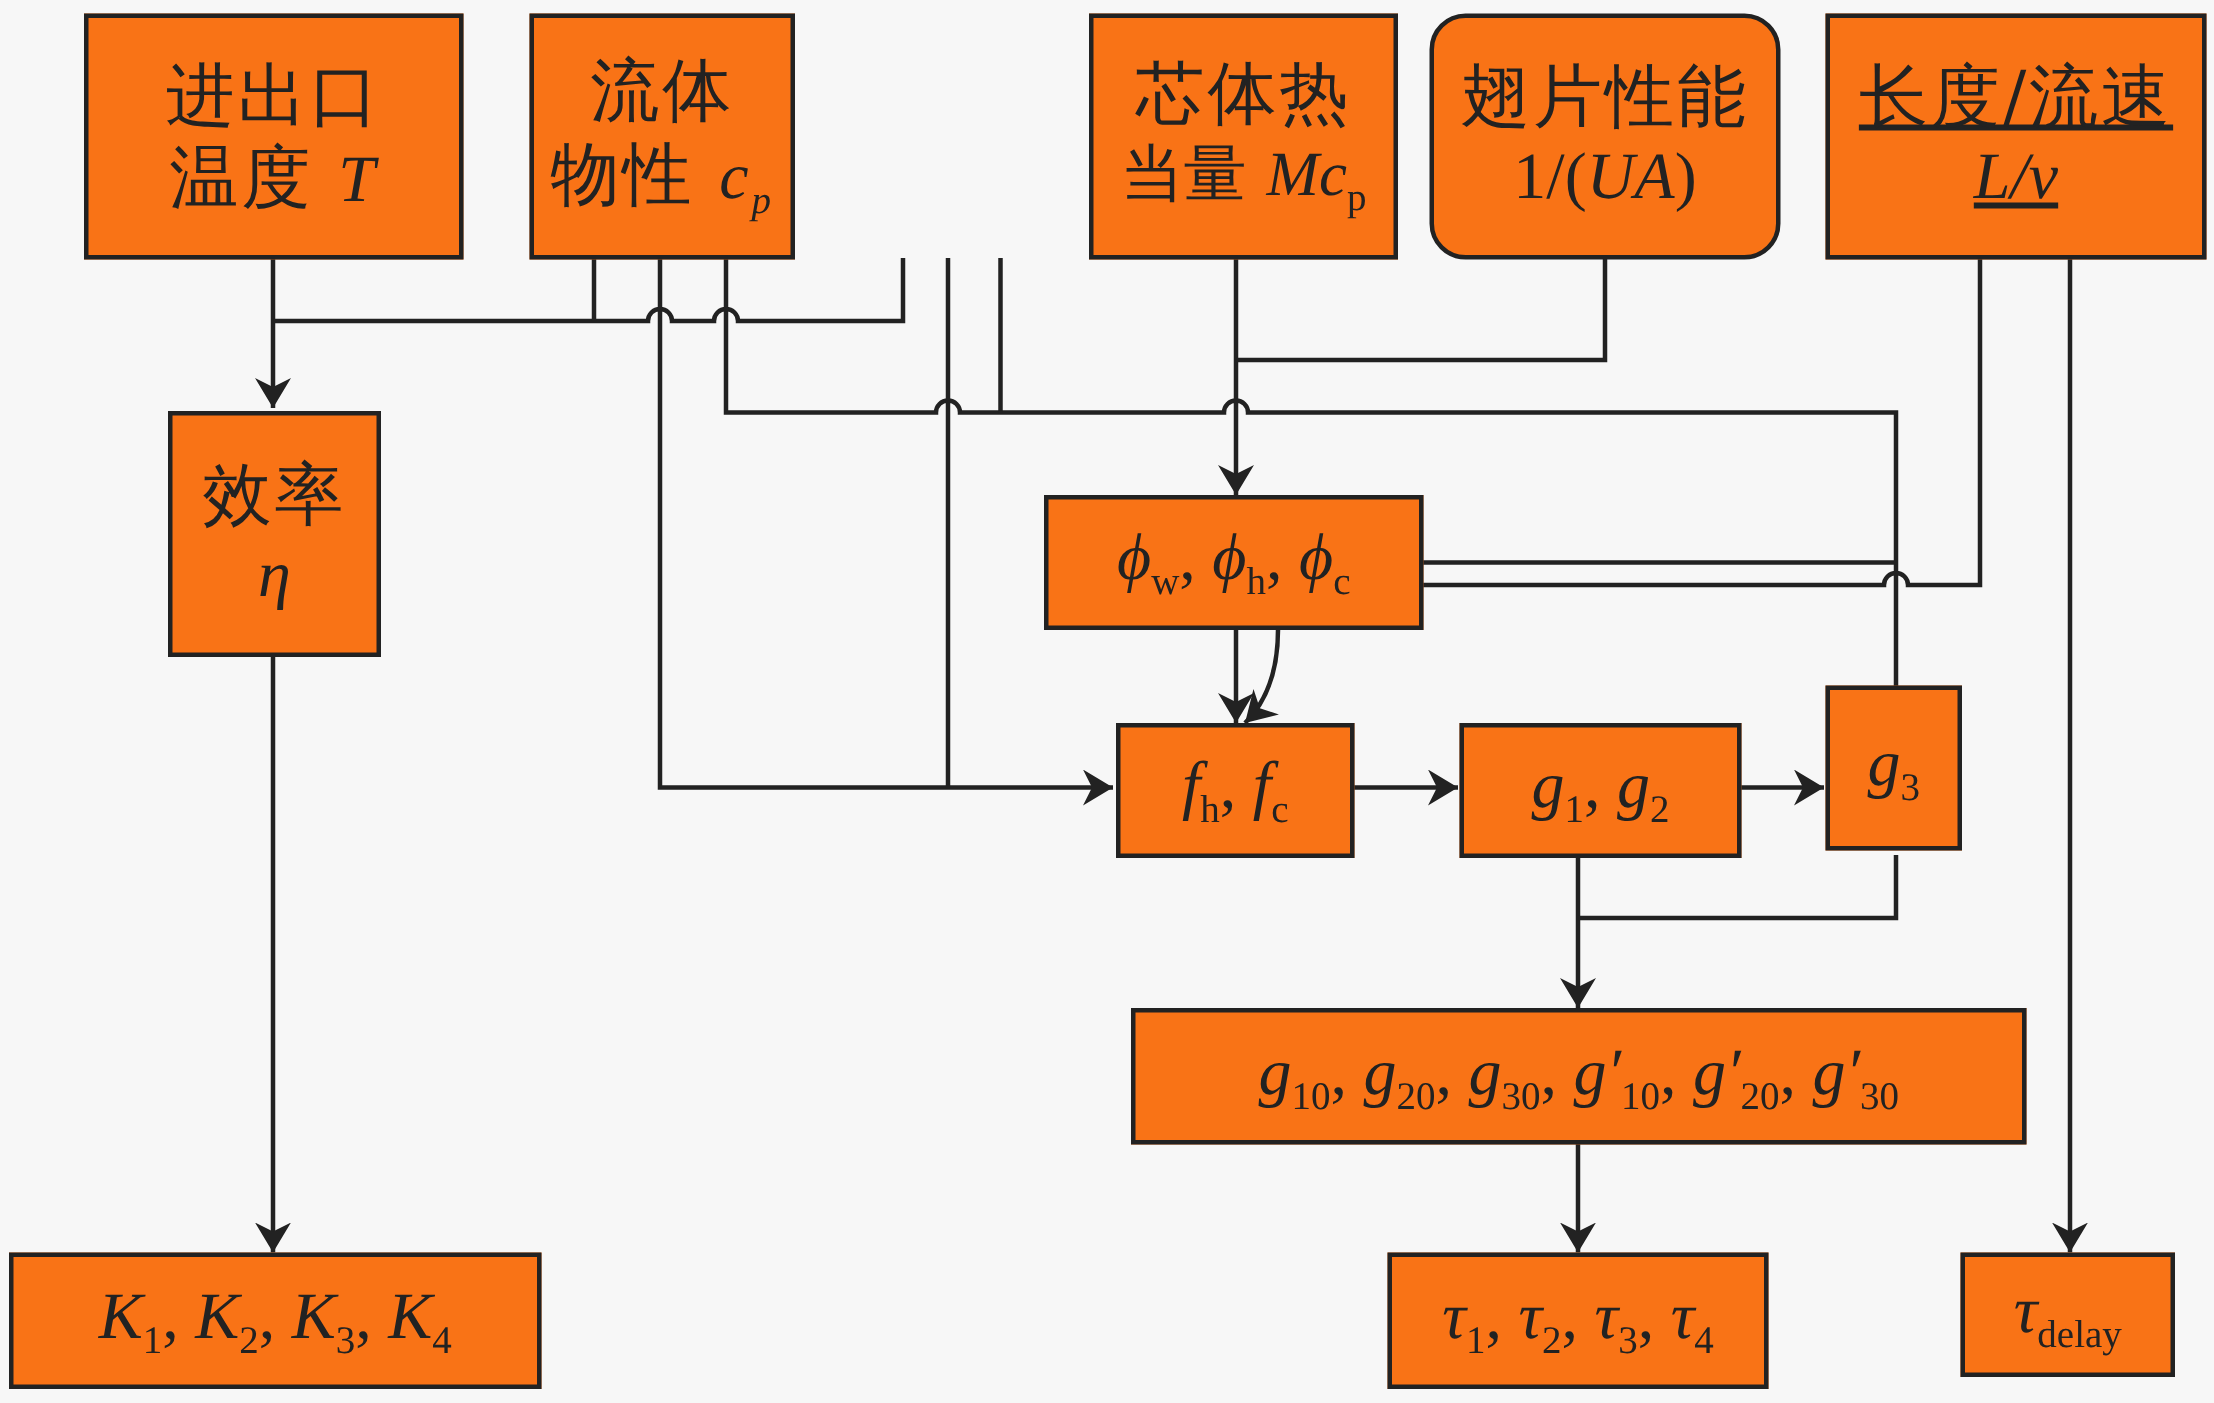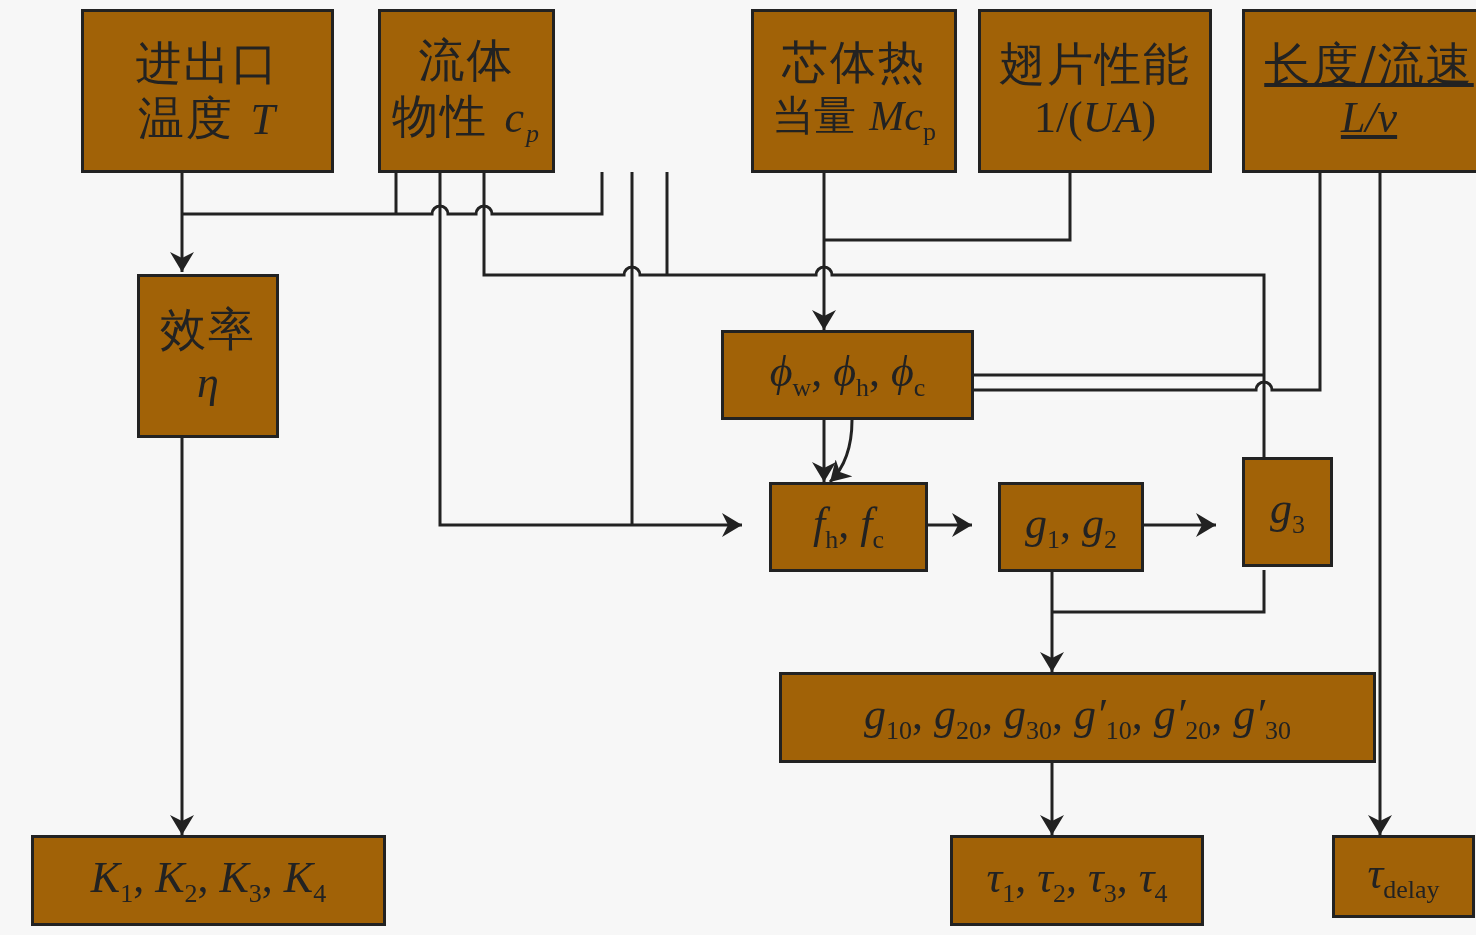--- a/index.html
+++ b/index.html
@@ -1,20 +1,20 @@
 <!DOCTYPE html>
 <html><head>
 <meta charset="utf-8">
 <style>
   html, body { margin:0; padding:0; background:#f7f7f7; }
   #stage { position:relative; width:1476px; height:935px; background:#f7f7f7; overflow:hidden; }
   svg#wires { position:absolute; left:0; top:0; }
-  .box { position:absolute; border:3px solid #222; box-sizing:border-box; background:#a16207;
+  .box { position:absolute; border:3px solid #222; box-sizing:border-box; background:#f97316;
          display:flex; flex-direction:column; align-items:center; justify-content:center;
-         font-family:"DejaVu Serif","Liberation Serif",serif; color:#222; text-align:center; line-height:1.2;margin-left:25px; }
+         font-family:"DejaVu Serif","Liberation Serif",serif; color:#222; text-align:center; line-height:1.2; }
   .cn { font-size:46px; letter-spacing:2px; white-space:nowrap; }
   .math { font-family:"Liberation Serif","DejaVu Serif",serif; font-style:italic; font-size:44px; white-space:nowrap; }
   .math sub { font-style:normal; font-size:26px; vertical-align:-10px; }
   .math .up { font-style:normal; }
 </style>
 </head>
 <body>
 
 <div id="stage">
   <svg id="wires" width="1476" height="935">
@@ -73,42 +73,42 @@
     <div class="cn">流体</div>
     <div class="cn"><span>物性 </span><span class="math"><span>c</span><sub style="font-style:italic">p</sub></span></div>
   </div>
 
 
   <div class="box" style="left:726px;top:9px;width:206px;height:164px;">
     <div class="cn">芯体热</div>
     <div class="cn" style="font-size:42px;letter-spacing:0"><span>当量 </span><span class="math" style="font-size:42px"><span>Mc</span><sub>p</sub></span></div>
   </div>
 
-  <div class="box" style="left:953px;top:9px;width:234px;height:164px;">
+  <div class="box" style="left:953px;top:9px;width:234px;height:164px;border-radius:24px;">
     <div class="cn">翅片性能</div>
     <div class="math" style="font-style:normal"><span>1/(</span><i>UA</i><span>)</span></div>
   </div>
 
   <div class="box" style="left:1217px;top:9px;width:254px;height:164px;text-decoration:underline;">
     <div class="cn">长度/流速</div>
     <div class="math">L/v</div>
   </div>
 
   <div class="box" style="left:112px;top:274px;width:142px;height:164px;">
     <div class="cn">效率</div>
     <div class="math">η</div>
   </div>
 
   <div class="box" style="left:744px;top:482px;width:159px;height:90px;">
       <div class="math"><span>f</span><sub>h</sub><span class="up">, </span><span>f</span><sub>c</sub><span class="up"></span></div>
     </div>
   <div class="box" style="left:696px;top:330px;width:253px;height:90px;">
       <div class="math"><span>ϕ</span><sub>w</sub><span class="up">, </span><span>ϕ</span><sub>h</sub><span class="up">, </span><span>ϕ</span><sub>c</sub><span class="up"></span></div>
     </div>
-  <div class="box" style="left:973px;top:482px;width:146px;height:90px;">
+  <div class="box" style="left:973px;top:482px;width:188px;height:90px;">
       <div class="math"><span>g</span><sub>1</sub><span class="up">, </span><span>g</span><sub>2</sub><span class="up"></span></div>
     </div>
   <div class="box" style="left:1217px;top:457px;width:91px;height:110px;">
       <div class="math"><span>g</span><sub>3</sub><span class="up"></span></div>
     </div>
   <div class="box" style="left:754px;top:672px;width:597px;height:91px;">
       <div class="math"><span>g</span><sub>10</sub><span class="up">, </span><span>g</span><sub>20</sub><span class="up">, </span><span>g</span><sub>30</sub><span class="up">, </span><span>g′</span><sub>10</sub><span class="up">, </span><span>g′</span><sub>20</sub><span class="up">, </span><span>g′</span><sub>30</sub><span class="up"></span></div>
     </div>
   <div class="box" style="left:6px;top:835px;width:355px;height:91px;">
       <div class="math"><span>K</span><sub>1</sub><span class="up">, </span><span>K</span><sub>2</sub><span class="up">, </span><span>K</span><sub>3</sub><span class="up">, </span><span>K</span><sub>4</sub><span class="up"></span></div>

